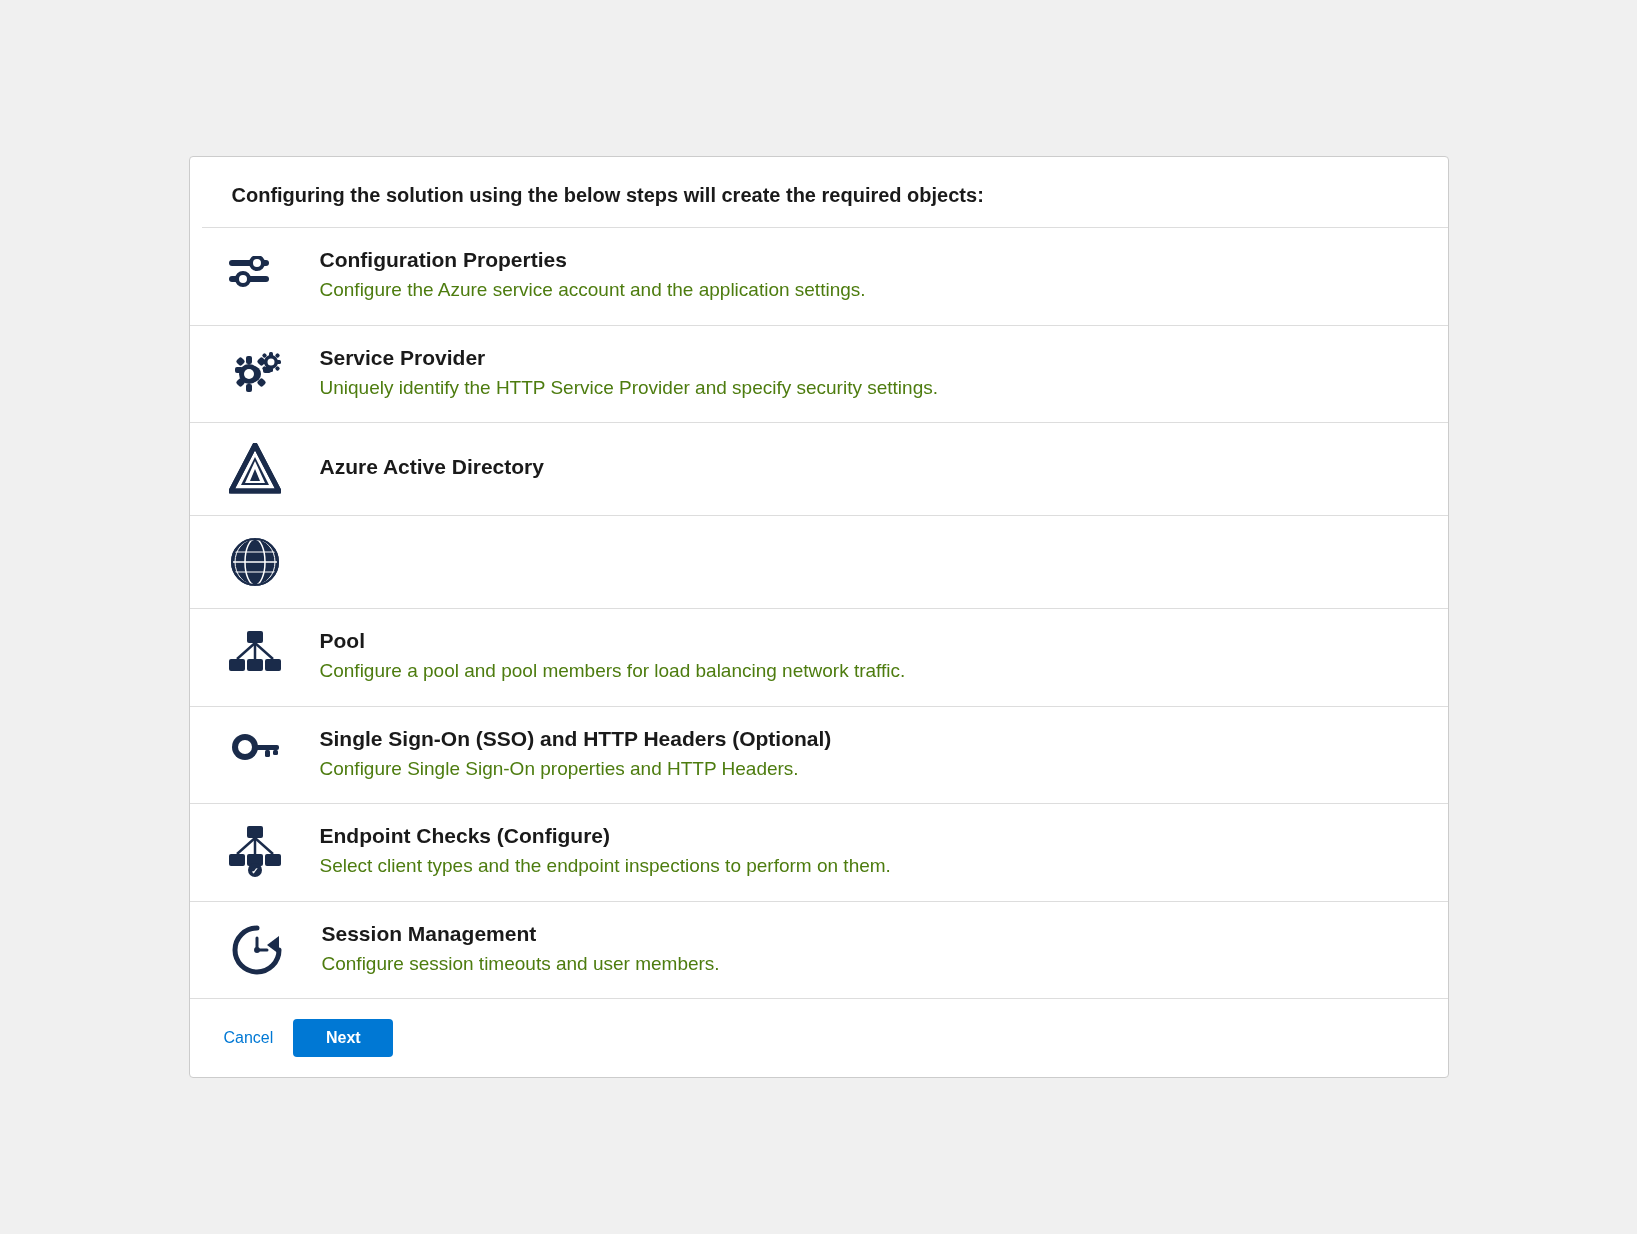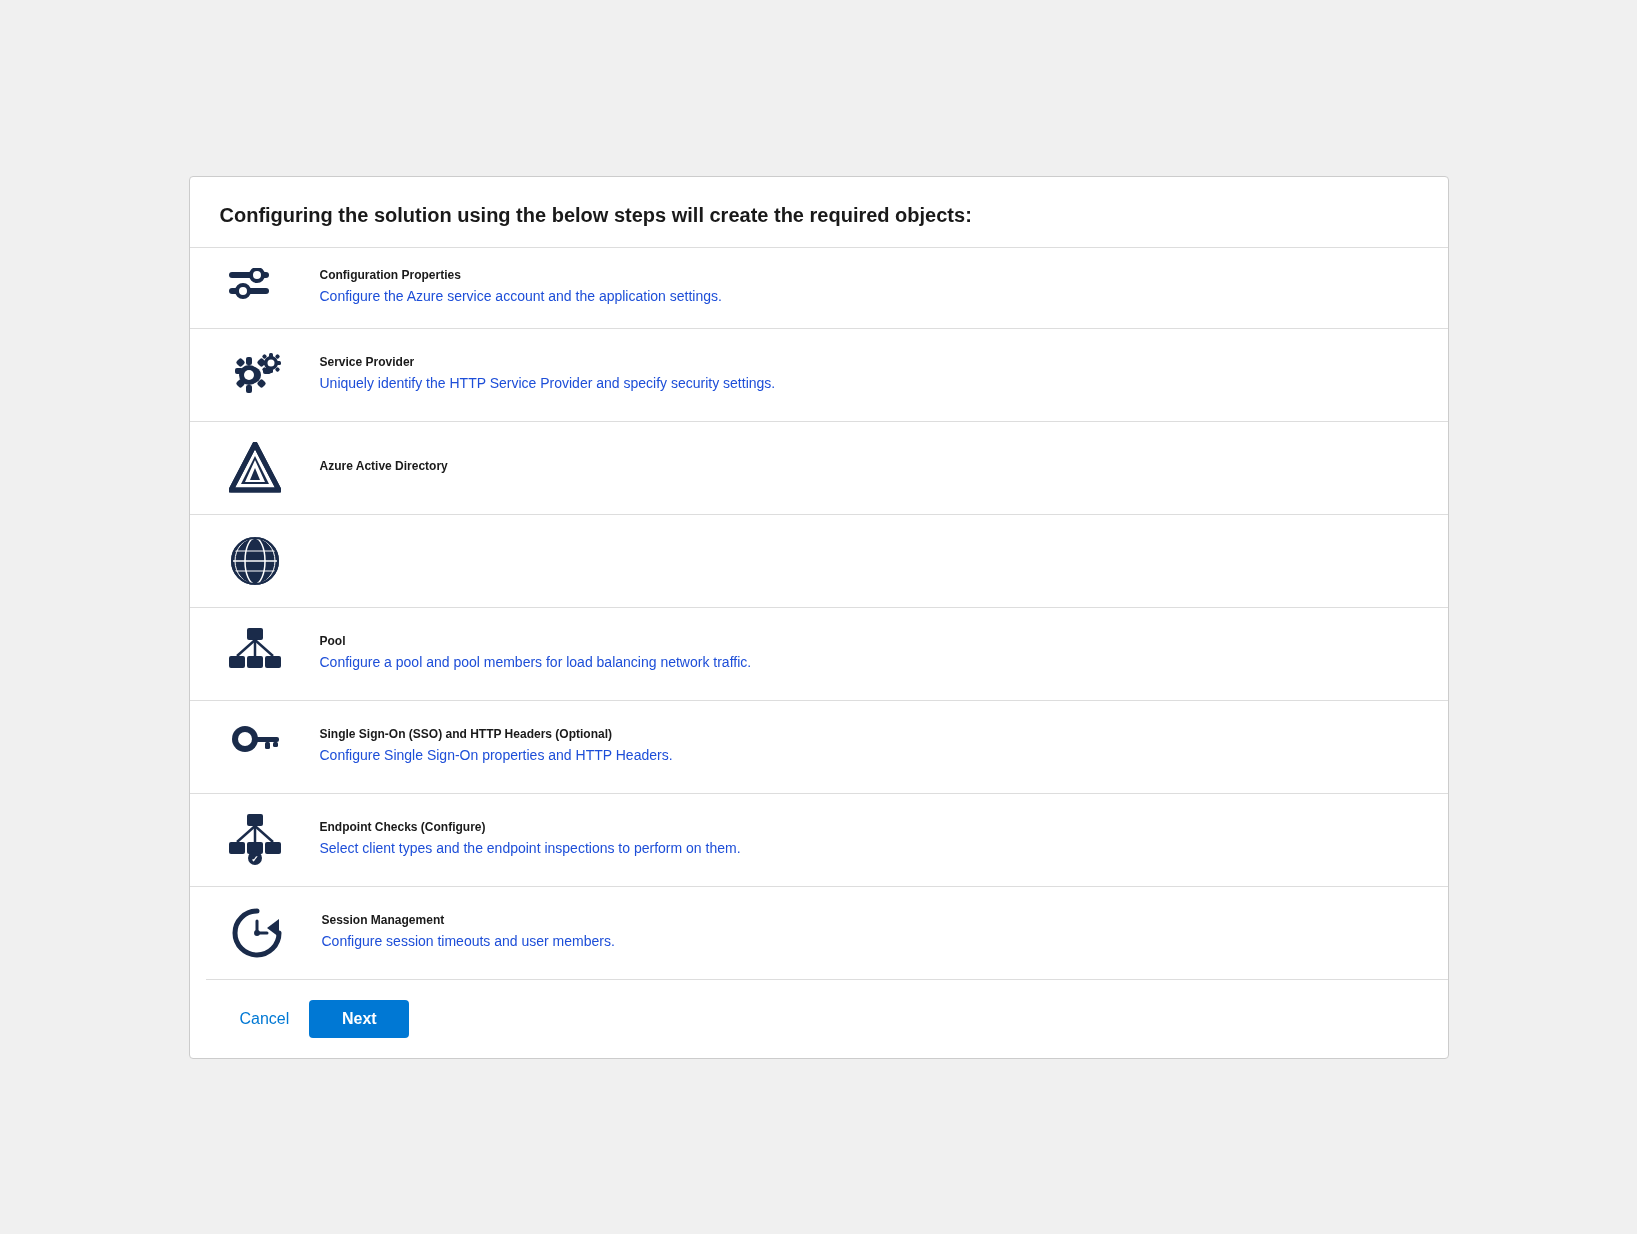--- a/index.html
+++ b/index.html
@@ -22,20 +22,21 @@
       background: #ffffff;
       border: 1px solid #cccccc;
       border-radius: 4px;
       width: 1260px;
       max-width: 100%;
     }
 
     .wizard-header {
       padding: 24px 30px 18px 30px;
       border-bottom: 1px solid #dddddd;
+      margin-left: 12px;
     }
 
     .wizard-header h2 {
       font-size: 20px;
       font-weight: 700;
       color: #1a1a1a;
       line-height: 1.4;
     }
 
     .step-list {
@@ -66,39 +67,38 @@
 
     .step-icon svg {
       fill: #1a2b4a;
     }
 
     .step-content {
       flex: 1;
     }
 
     .step-title {
-      font-size: 12px;
+      font-size: 21px;
       font-weight: 700;
       color: #1a1a1a;
       margin-bottom: 4px;
     }
 
     .step-description {
-      font-size: 14px;
-      color: #1d4ed8;
+      font-size: 19px;
+      color: #4d7c0f;
       line-height: 1.5;
     }
 
     .wizard-footer {
       padding: 20px 30px;
       display: flex;
       align-items: center;
       gap: 16px;
       border-top: 1px solid #dddddd;
-      margin-left: 16px;
     }
 
     .btn-cancel {
       background: transparent;
       border: none;
       color: #0078d4;
       font-size: 16px;
       cursor: pointer;
       padding: 10px 4px;
       text-decoration: none;

